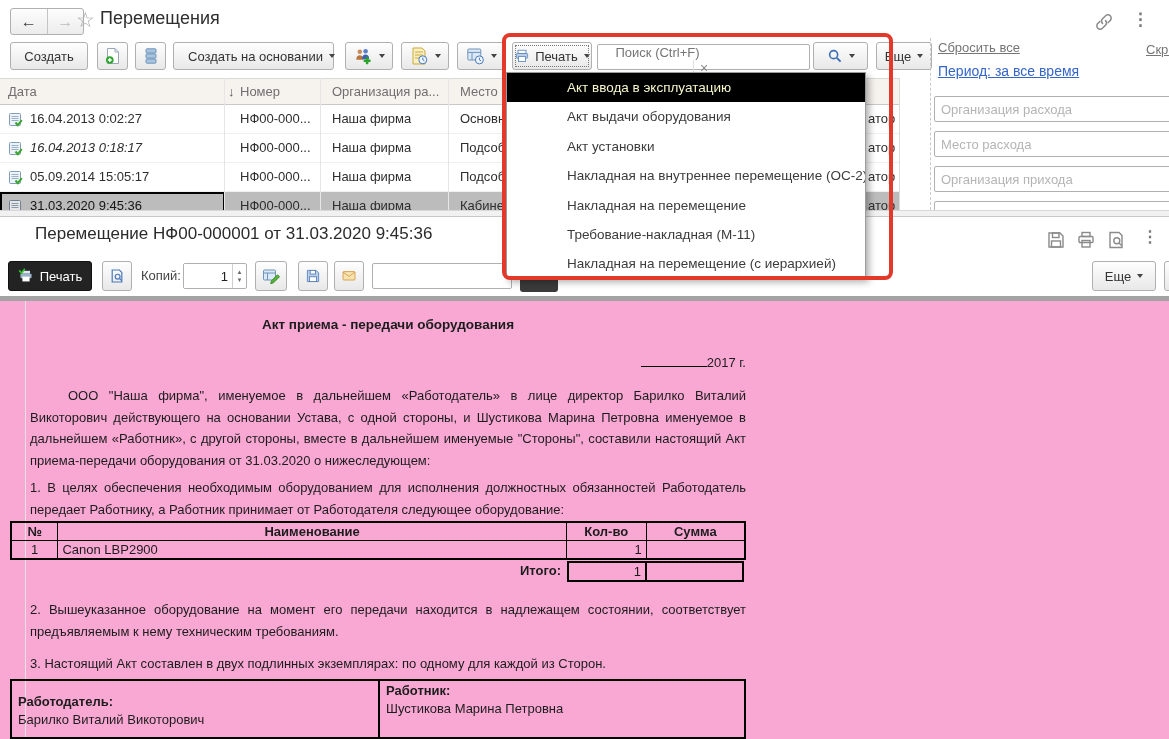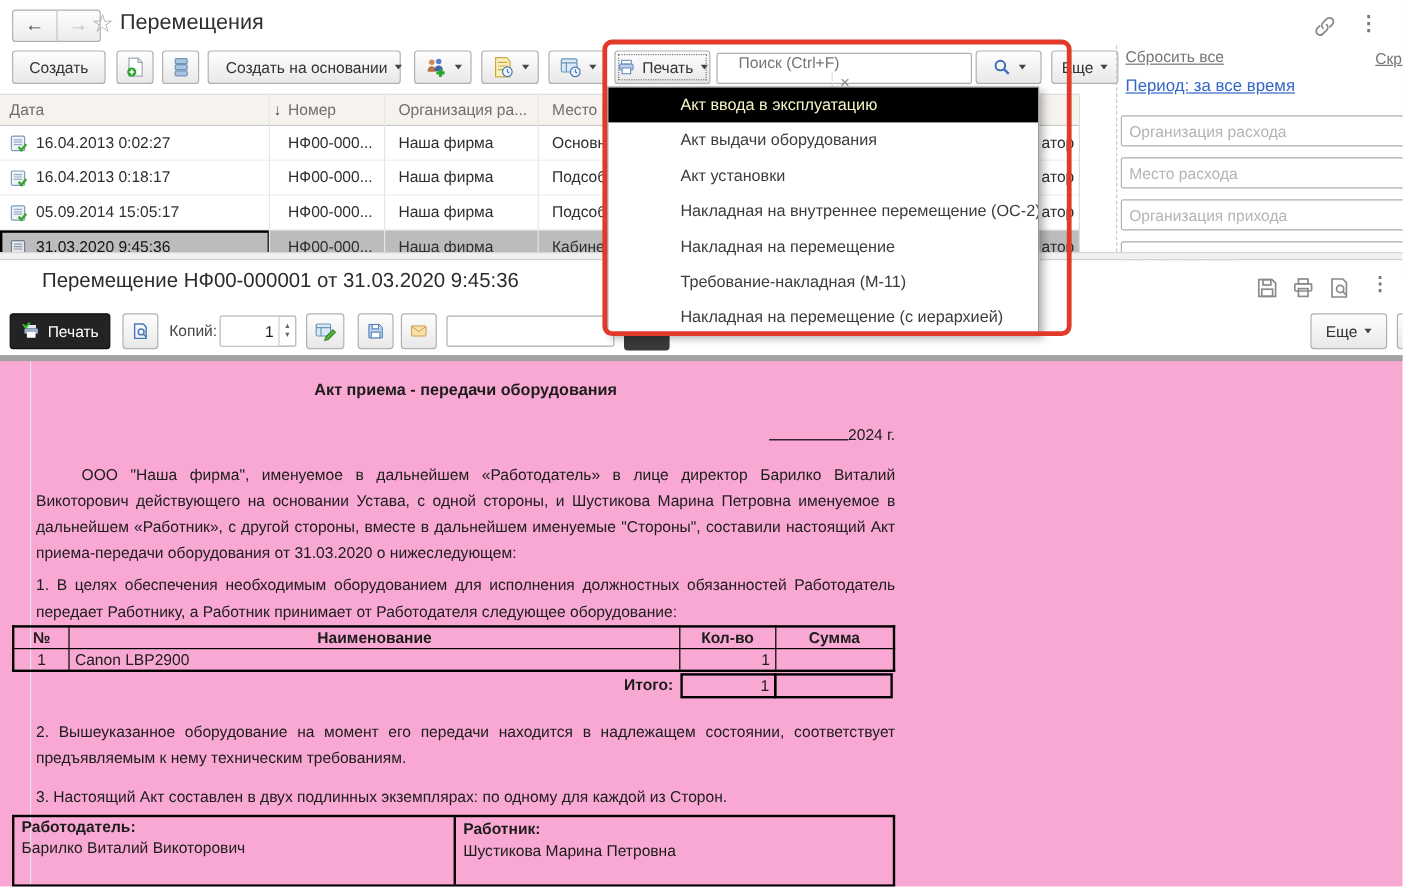--- a/index.html
+++ b/index.html
@@ -193,21 +193,21 @@
       <span style="left:332px;">Наша фирма</span>
       <span style="left:460px;">Основн</span>
       <span style="left:868px;">атор</span>
     </div>
     <div class="trow" style="top:56px;">
       <svg class="icon16 abs" style="left:8px;top:7px;" viewBox="0 0 16 16">
           <rect x="1.5" y="1.5" width="11" height="12" rx="1" fill="#eef3fa" stroke="#7f9db9"></rect>
           <path d="M3.5 4.5h7M3.5 6.5h7M3.5 8.5h7" stroke="#9ab0c8"></path>
           <path d="M7.5 10.5l2.3 2.7 4-5" stroke="#3aa52d" stroke-width="2" fill="none"></path>
         </svg>
-      <span style="left:30px;">16.04.2013 0:18:17</span>
+      <span style="left:30px;font-style:italic;">16.04.2013 0:18:17</span>
       <span style="left:240px;">НФ00-000...</span>
       <span style="left:332px;">Наша фирма</span>
       <span style="left:460px;">Подсоб</span>
       <span style="left:868px;">атор</span>
     </div>
     <div class="trow" style="top:85px;">
       <svg class="icon16 abs" style="left:8px;top:7px;" viewBox="0 0 16 16">
           <rect x="1.5" y="1.5" width="11" height="12" rx="1" fill="#eef3fa" stroke="#7f9db9"></rect>
           <path d="M3.5 4.5h7M3.5 6.5h7M3.5 8.5h7" stroke="#9ab0c8"></path>
           <path d="M7.5 10.5l2.3 2.7 4-5" stroke="#3aa52d" stroke-width="2" fill="none"></path>
@@ -311,21 +311,21 @@
         <span class="tri"></span>
     </div>
     <div class="btn" style="left:1164px;top:44px;width:30px;height:30px;"></div>
 
     <div id="preview">
       <div class="abs" style="left:25px;top:0;width:1px;height:443px;background:#e3e3e3;"></div>
 
       <div class="abs" style="left:30px;top:16px;width:716px;text-align:center;font-weight:bold;font-size:13.5px;">Акт приема - передачи оборудования</div>
 
       <div class="abs" style="left:30px;top:54px;width:716px;text-align:right;">
-        <span style="display:inline-block;width:66px;border-bottom:1px solid #000;"></span><span>2024 г.</span>
+        <span style="display:inline-block;width:66px;border-bottom:1px solid #000;"></span><span>2017 г.</span>
       </div>
 
       <div class="para" style="top:84px;text-indent:38px;">ООО "Наша фирма", именуемое в дальнейшем «Работодатель» в лице директор Барилко Виталий Викоторович действующего на основании Устава, с одной стороны, и Шустикова Марина Петровна именуемое в дальнейшем «Работник», с другой стороны, вместе в дальнейшем именуемые "Стороны", составили настоящий Акт приема-передачи оборудования от 31.03.2020 о нижеследующем:</div>
       <div class="para" style="top:176px;">1. В целях обеспечения необходимым оборудованием для исполнения должностных обязанностей Работодатель передает Работнику, а Работник принимает от Работодателя следующее оборудование:</div>
 
       <table class="eq abs" style="left:10px;top:220px;width:736px;">
         <colgroup>
             <col style="width:47px;">
             <col style="width:510px;">
             <col style="width:80px;">
@@ -349,21 +349,21 @@
       <div class="abs" style="left:10px;top:260px;width:736px;display:flex;">
         <div style="width:557px;text-align:right;font-weight:bold;font-size:13px;padding:2px 6px 0 0;">Итого:</div>
         <div class="total-cell" style="width:80px;text-align:right;height:21px;">1</div>
         <div class="total-cell" style="width:99px;margin-left:-2px;height:21px;"></div>
       </div>
 
       <div class="para" style="top:298px;">2. Вышеуказанное оборудование на момент его передачи находится в надлежащем состоянии, соответствует предъявляемым к нему техническим требованиям.</div>
       <div class="para" style="top:352px;text-align:left;">3. Настоящий Акт составлен в двух подлинных экземплярах: по одному для каждой из Сторон.</div>
 
       <div class="abs" style="left:10px;top:378px;width:736px;height:60px;border:2px solid #000;display:flex;">
-        <div style="width:368px;border-right:2px solid #000;padding:0 6px;">
+        <div style="width:368px;border-right:2px solid #000;padding:13px 6px;">
           <div style="font-weight:bold;">Работодатель:</div>
           <div style="margin-top:3px;">Барилко Виталий Викоторович</div>
         </div>
         <div style="flex:1;padding:2px 6px;">
           <div style="font-weight:bold;">Работник:</div>
           <div style="margin-top:3px;">Шустикова Марина Петровна</div>
         </div>
       </div>
     </div>
   </div>

